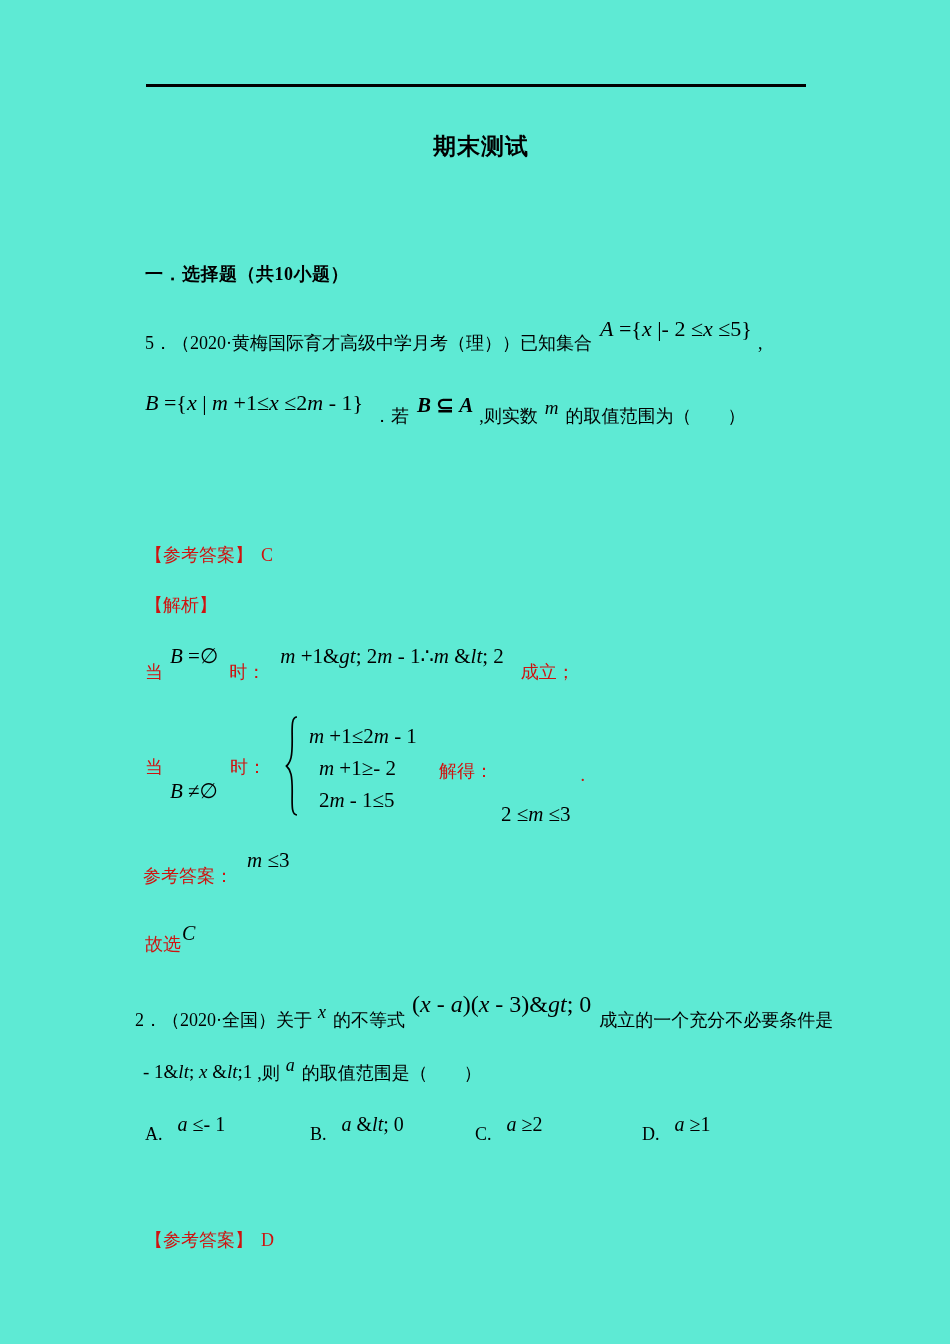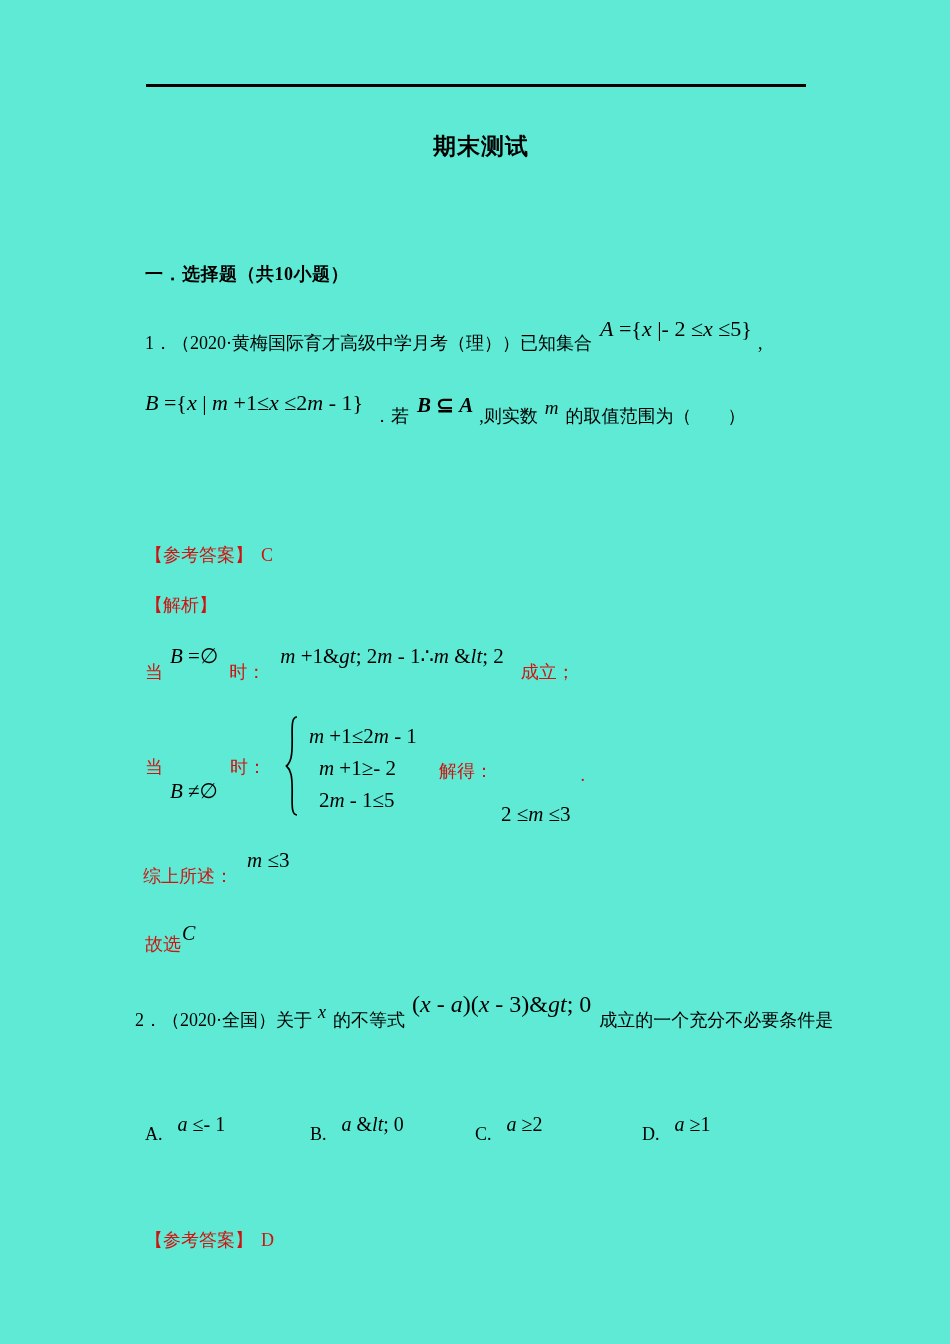--- a/index.html
+++ b/index.html
@@ -47,21 +47,21 @@
 
 <div class="page">
 
   <div class="rule"></div>
 
   <div class="title">期末测试</div>
 
   <div class="heading">一．选择题（共10小题）</div>
 
   <div class="line" style="left:145px; top:333px;">
-    <span class="cn">1．（2020·黄梅国际育才高级中学月考（理））已知集合</span>
+    <span class="cn">5．（2020·黄梅国际育才高级中学月考（理））已知集合</span>
     <span class="m m22" style="top:-17px; margin-left:4px;"><i>A</i> ={<i>x</i> |- 2 ≤<i>x</i> ≤5}</span>
     <span class="cn" style="margin-left:2px;">,</span>
   </div>
 
   <div class="line" style="left:145px; top:406px;">
     <span class="m m22" style="top:-16px;"><i>B</i> ={<i>x</i> | <i>m</i> +1≤<i>x</i> ≤2<i>m</i> - 1}</span>
     <span class="cn" style="margin-left:6px;">．若</span>
     <span class="m m21" style="top:-13px; margin-left:4px;font-weight:bold;"><i>B</i> ⊆ <i>A</i></span>
     <span class="cn" style="margin-left:2px;">,则实数</span>
     <span class="m m19" style="top:-9px; margin-left:3px;"><i>m</i></span>
@@ -99,37 +99,43 @@
       <div><i>m</i> +1≤2<i>m</i> - 1</div>
       <div style="padding-left:10px;"><i>m</i> +1≥- 2</div>
       <div style="padding-left:10px;">2<i>m</i> - 1≤5</div>
     </span>
     <span class="cn red" style="top:48px; margin-left:18px;">解得：</span>
     <span class="m m21" style="top:89px; margin-left:4px;">2 ≤<i>m</i> ≤3</span>
     <span class="cn red" style="top:52px; margin-left:6px;">.</span>
   </div>
 
   <div class="line" style="left:143px; top:866px;">
-    <span class="cn red">综上所述：</span>
+    <span class="cn red">参考答案：</span>
     <span class="m m21" style="top:-18px; margin-left:10px;"><i>m</i> ≤3</span>
   </div>
 
   <div class="line" style="left:145px; top:934px;">
     <span class="cn red">故选</span>
     <span class="m m20" style="top:-12px; margin-left:-3px;"><i>C</i></span>
   </div>
 
   <div class="line" style="left:135px; top:1010px;">
     <span class="cn">2．（2020·全国）关于</span>
     <span class="m m18" style="top:-8px; margin-left:2px;"><i>x</i></span>
     <span class="cn" style="margin-left:3px;">的不等式</span>
     <span class="m m24" style="top:-19px; margin-left:3px;">(<i>x</i> - <i>a</i>)(<i>x</i> - 3)&amp;<i>gt</i>; 0</span>
     <span class="cn" style="margin-left:4px;">成立的一个充分不必要条件是</span>
   </div>
 
+  <div class="line" style="left:143px; top:1063px;">
+    <span class="m m19" style="top:-2px;">- 1&amp;<i>lt</i>; <i>x</i> &amp;<i>lt</i>;1</span>
+    <span class="cn" style="margin-left:1px;">,则</span>
+    <span class="m m18" style="top:-8px; margin-left:2px;"><i>a</i></span>
+    <span class="cn" style="margin-left:3px;">的取值范围是（　　）</span>
+  </div>
 
   <div class="choices" style="top:1124px;">
     <span class="choice" style="left:0;">
       <span class="lbl">A.</span>
       <span class="frm m m20"><i>a</i> ≤- 1</span>
     </span>
     <span class="choice" style="left:165px;">
       <span class="lbl">B.</span>
       <span class="frm m m20"><i>a</i> &amp;<i>lt</i>; 0</span>
     </span>

